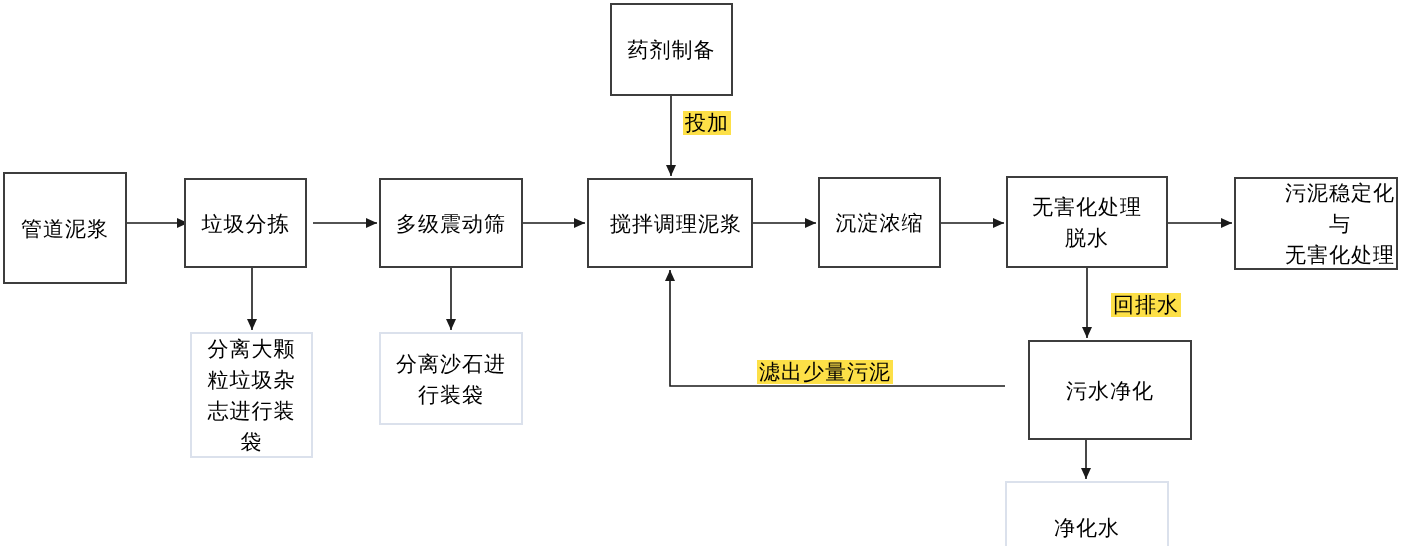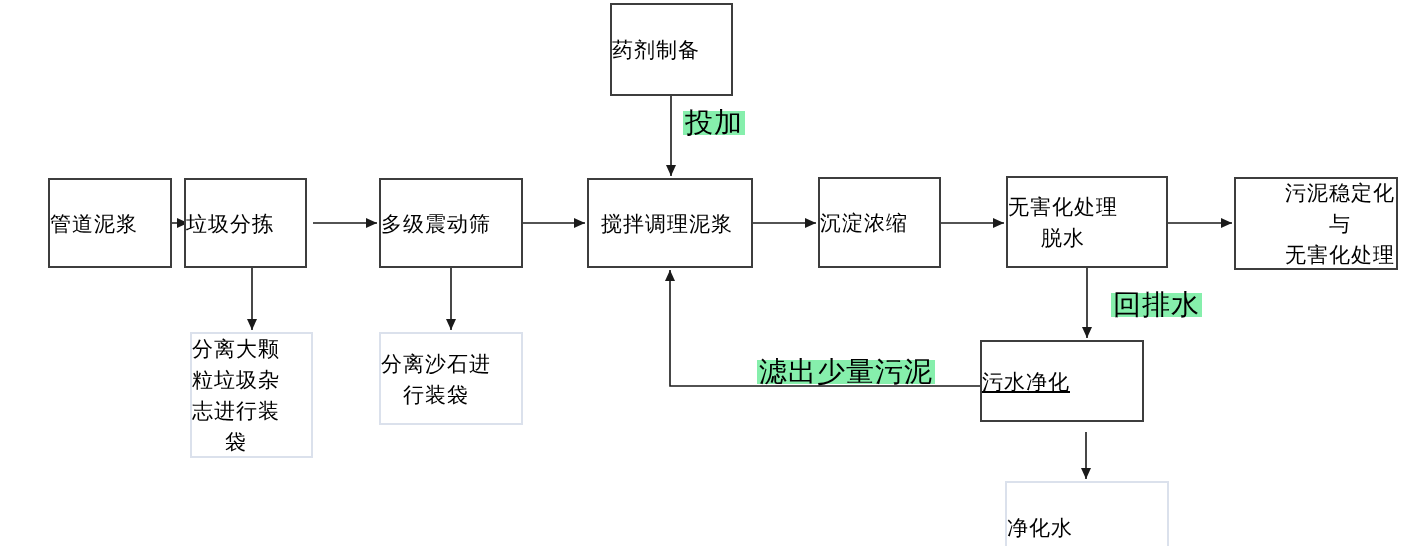--- a/index.html
+++ b/index.html
@@ -23,38 +23,39 @@
     width: 1404px;
     height: 546px;
   }
   .node {
     position: absolute;
     box-sizing: border-box;
     border: 2px solid #3d3d3d;
     background: #ffffff;
     display: flex;
     align-items: center;
+    justify-content: center;
     text-align: center;
     font-size: 21px;
     line-height: 31px;
     letter-spacing: 1px;
   }
   .node.light {
     border: 2px solid #dbe1ec;
   }
   .node .lbl {
     white-space: pre-line;
   }
   .edge-label {
     position: absolute;
-    font-size: 28px;
+    font-size: 21px;
     line-height: 24px;
     letter-spacing: 1px;
     white-space: nowrap;
-    background: #86efac;
+    background: #fde047;
     padding: 0 2px;
   }
 </style>
 </head>
 <body>
 
 <div id="canvas">
 
   <svg id="connectors" viewBox="0 0 1404 546" xmlns="http://www.w3.org/2000/svg">
     <defs>
@@ -71,21 +72,21 @@
       <path d="M1168,223 H1232" marker-end="url(#arrow)"></path>
       <path d="M671,96 V176" marker-end="url(#arrow)"></path>
       <path d="M252,268 V330" marker-end="url(#arrow)"></path>
       <path d="M451,268 V330" marker-end="url(#arrow)"></path>
       <path d="M1087,268 V338" marker-end="url(#arrow)"></path>
       <path d="M1086,432 V479" marker-end="url(#arrow)"></path>
       <path d="M1005,386 H670 V270" marker-end="url(#arrow)"></path>
     </g>
   </svg>
 
-  <div class="node" style="left:3px;   top:178px; width:124px; height:90px;margin-left:45px;">
+  <div class="node" style="left:3px;   top:172px; width:124px; height:112px;">
     <span class="lbl">管道泥浆</span>
   </div>
   <div class="node" style="left:184px; top:178px; width:123px; height:90px;">
     <span class="lbl">垃圾分拣</span>
   </div>
   <div class="node" style="left:379px; top:178px; width:144px; height:90px;">
     <span class="lbl">多级震动筛</span>
   </div>
   <div class="node" style="left:587px; top:178px; width:166px; height:90px;padding-left:12px;">
     <span class="lbl">搅拌调理泥浆</span>
@@ -99,21 +100,21 @@
   </div>
   <div class="node" style="left:1234px; top:177px; width:164px; height:93px;padding-left:48px;">
     <span class="lbl">污泥稳定化与
 无害化处理</span>
   </div>
 
   <div class="node" style="left:610px; top:3px; width:123px; height:93px;">
     <span class="lbl">药剂制备</span>
   </div>
 
-  <div class="node" style="left:980px; top:340px; width:164px; height:82px;text-decoration:underline;">
+  <div class="node" style="left:1028px; top:340px; width:164px; height:100px;">
     <span class="lbl">污水净化</span>
   </div>
 
   <div class="node light" style="left:190px; top:332px; width:123px; height:126px;">
     <span class="lbl">分离大颗
 粒垃圾杂
 志进行装
 袋</span>
   </div>
   <div class="node light" style="left:379px; top:332px; width:144px; height:93px;">

